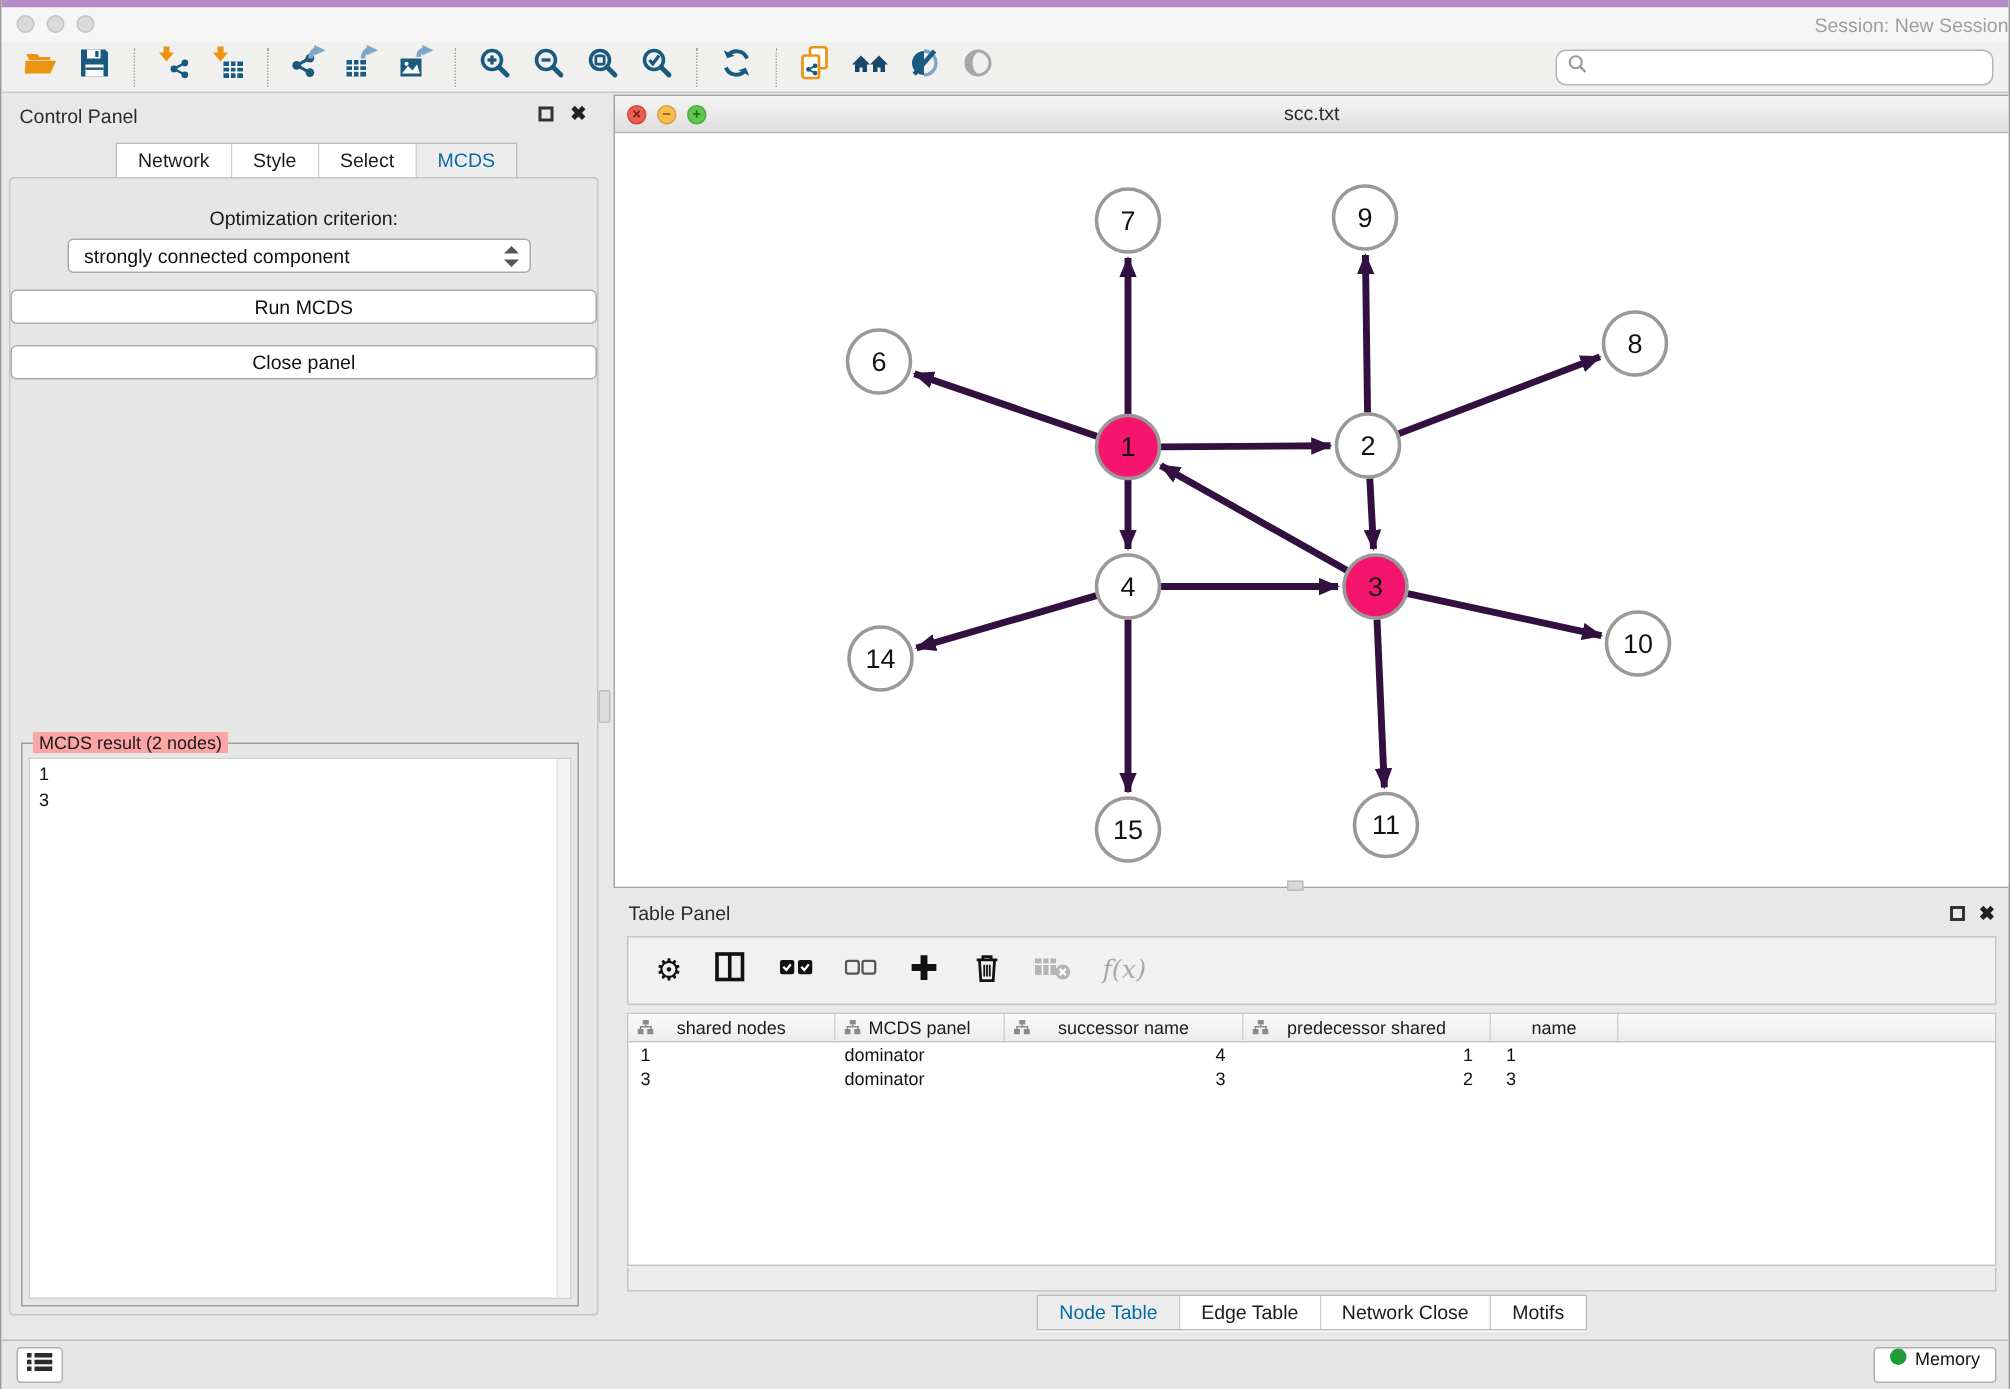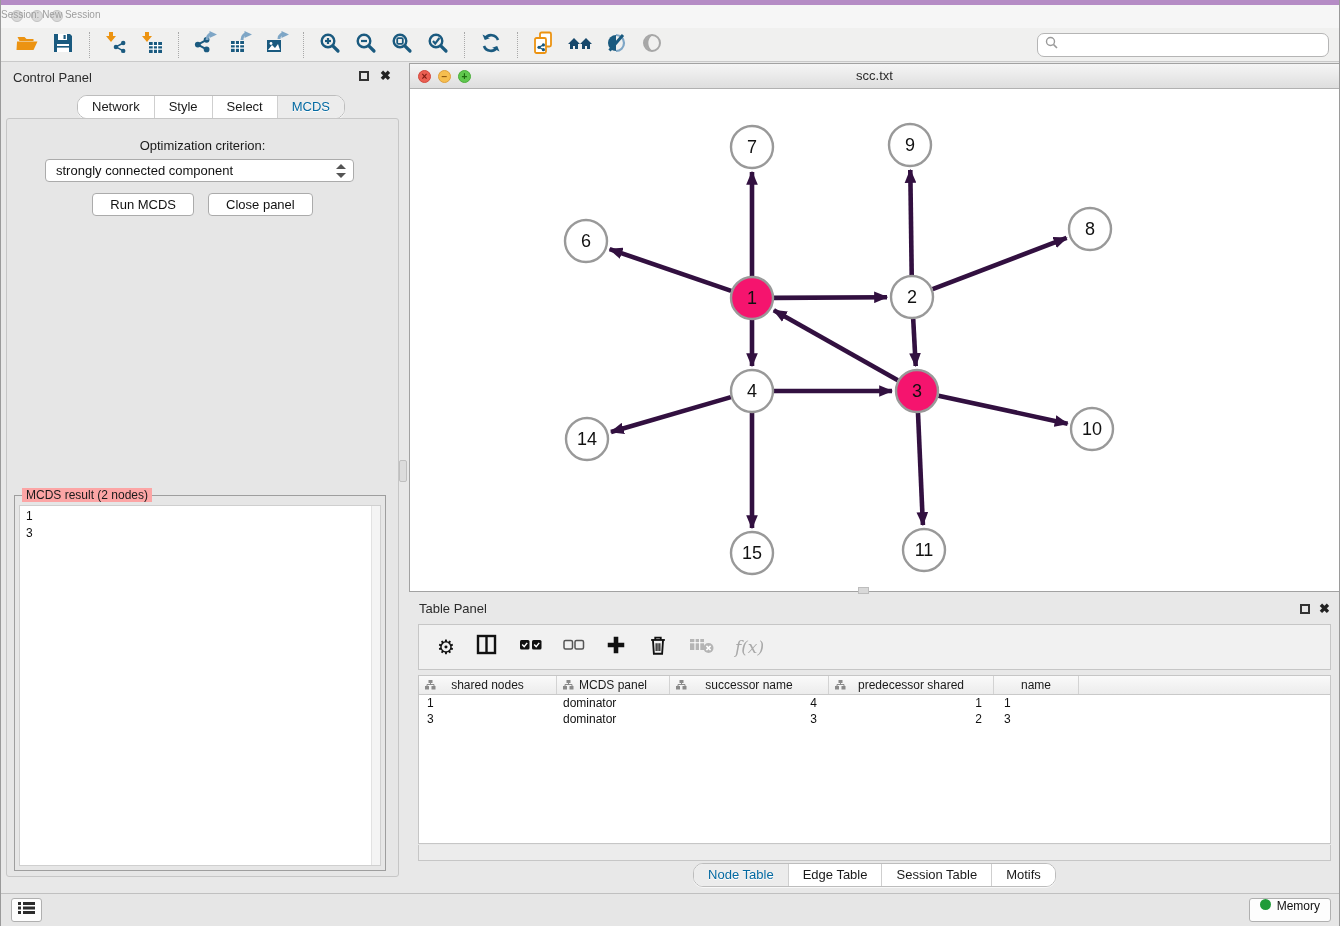--- a/index.html
+++ b/index.html
@@ -5,54 +5,54 @@
   * { margin:0; padding:0; box-sizing:border-box; }
   html,body { background:#d0d0d0; }
   .app { position:relative; width:1340px; height:926px; background:#e8e8e8;
          font-family:"Liberation Sans", sans-serif; overflow:hidden;
          border-left:1px solid #9a9a9a; border-right:1px solid #9a9a9a; }
   
   .accent { position:absolute; top:0; left:0; right:0; height:5px; background:#b58cc5; }
   .titlebar { position:absolute; top:5px; left:0; right:0; height:23px; background:#f6f6f6; }
   .dots { position:absolute; left:10px; top:5px; display:flex; gap:8px; }
   .dot { width:12px; height:12px; border-radius:50%; background:#dadada; border:1px solid #c2c2c2; }
-  .win-title { position:absolute; left:0; right:0; top:4px; text-align:left; font-size:10px; color:#9e9e9e; }
+  .win-title { position:absolute; left:0; right:0; top:4px; text-align:right; font-size:13px; color:#9e9e9e; }
   
   .toolbar { position:absolute; top:28px; left:0; right:0; height:34px; background:#f0f0ef;
              border-bottom:1px solid #c9c9c9; display:flex; align-items:center; padding-left:8px; }
   .tb-btn { width:36px; height:30px; display:flex; align-items:center; justify-content:center; flex:0 0 auto; }
   .tb-sep { width:1px; height:26px; border-left:1px dotted #a9a9a9; margin:0 8px; flex:0 0 auto; }
   .search { margin-left:auto; margin-right:10px; width:292px; height:24px; border:1px solid #b5b5b5;
             border-radius:7px; background:#fff; display:flex; align-items:center; padding-left:6px; }
   .search input { border:none; outline:none; flex:1; height:20px; font-size:13px; background:transparent;
                   font-family:"Liberation Sans",sans-serif; }
   
   .control-panel { position:absolute; left:0; top:62px; width:404px; bottom:33px; background:#e8e8e8; }
   .cp-header-text { position:absolute; left:12px; top:8px; font-size:13px; color:#2b2b2b; }
   .panel-float { position:absolute; top:9px; width:10px; height:10px; border:2px solid #333; }
   .panel-close { position:absolute; top:6px; font-size:13px; font-weight:bold; color:#222; line-height:16px; }
   .cp-float { right:36px; } .cp-close { right:14px; }
-  .seg-tabs { display:flex; border:1px solid #bdbdbd; border-radius:10px; overflow:hidden; background:#fff;
+  .seg-tabs { display:flex; border:1px solid #bdbdbd; border-radius:0; overflow:hidden; background:#fff;
               box-shadow:0 1px 0 rgba(255,255,255,.7); }
   .seg-tab { padding:0 14px; font-size:13px; line-height:22px; height:22px; color:#1a1a1a;
              border-right:1px solid #cfcfcf; background:#fff; white-space:nowrap; }
   .seg-tab:last-child { border-right:none; }
   .seg-tab.selected { background:#ececec; color:#0369a1; text-shadow:0 1px 0 #fff; }
   .cp-tabs { position:absolute; left:76px; top:33px; }
   .cp-body { position:absolute; left:5px; right:6px; top:56px; bottom:16px; background:#e6e6e6;
              border:1px solid #c6c6c6; border-radius:3px; }
   .opt-label { position:absolute; top:19px; left:0; right:0; text-align:center; font-size:13px; color:#1a1a1a; }
   .criterion { position:absolute; left:38px; right:44px; top:40px; height:23px; background:#fff;
                border:1px solid #ababab; border-radius:4px; font-size:13px; line-height:21px;
                padding-left:10px; color:#111; }
   .stepper { position:absolute; right:7px; top:3px; width:10px; height:16px; }
   .stepper i { position:absolute; left:0; width:0; height:0; border-left:5px solid transparent; border-right:5px solid transparent; }
   .stepper .up { top:1px; border-bottom:5px solid #555; }
   .stepper .down { bottom:1px; border-top:5px solid #555; }
-  .cp-buttons { position:absolute; top:74px; left:0; right:0; display:flex; justify-content:center; gap:14px; }
+  .cp-buttons { position:absolute; top:74px; left:0; right:0; display:flex; justify-content:center; gap:14px;flex-direction:column; }
   .cp-btn { height:23px; padding:0 17px; background:#fff; border:1px solid #ababab; border-radius:4px;
             font-size:13px; line-height:21px; color:#111; }
   .result-box { position:absolute; left:7px; right:12px; top:376px; bottom:5px; border:1px solid #9e9e9e; }
   .result-legend { position:absolute; top:-8px; left:7px; background:#fca5a5; padding:0 4px; font-size:12px; color:#1a1a1a; }
   .result-inner { position:absolute; left:4px; right:4px; top:9px; bottom:4px; background:#fff;
                   border:1px solid #cfcfcf; font-size:12px; line-height:17px; padding:2px 6px;
                   white-space:pre-line; color:#111; }
   .result-scroll { position:absolute; right:5px; top:10px; bottom:5px; width:9px; background:#f4f4f4;
                    border-left:1px solid #e2e2e2; }
   .v-grip { position:absolute; left:398px; top:460px; width:8px; height:22px; background:#dcdcdc;
@@ -494,21 +494,21 @@
             <div class="td" style="width: 85px; text-align: left; padding: 0px 0px 0px 10px;">3</div>
           </div>
         </div>
     </div>
     <div class="tp-scrollstrip"></div>
 
     <div class="tp-tabs">
       <div class="seg-tabs">
         <span class="seg-tab selected">Node Table</span>
         <span class="seg-tab">Edge Table</span>
-        <span class="seg-tab">Session Table</span>
+        <span class="seg-tab">Network Close</span>
         <span class="seg-tab">Motifs</span>
       </div>
     </div>
   </div>
 
   <div class="statusbar">
     <span class="sb-left-btn">
         <span><svg width="17" height="14" viewBox="0 0 17 14">
             <rect x="0" y="1" width="3" height="3" fill="#2b2b2b"></rect>
             <rect x="5" y="1" width="12" height="3" fill="#2b2b2b"></rect>

